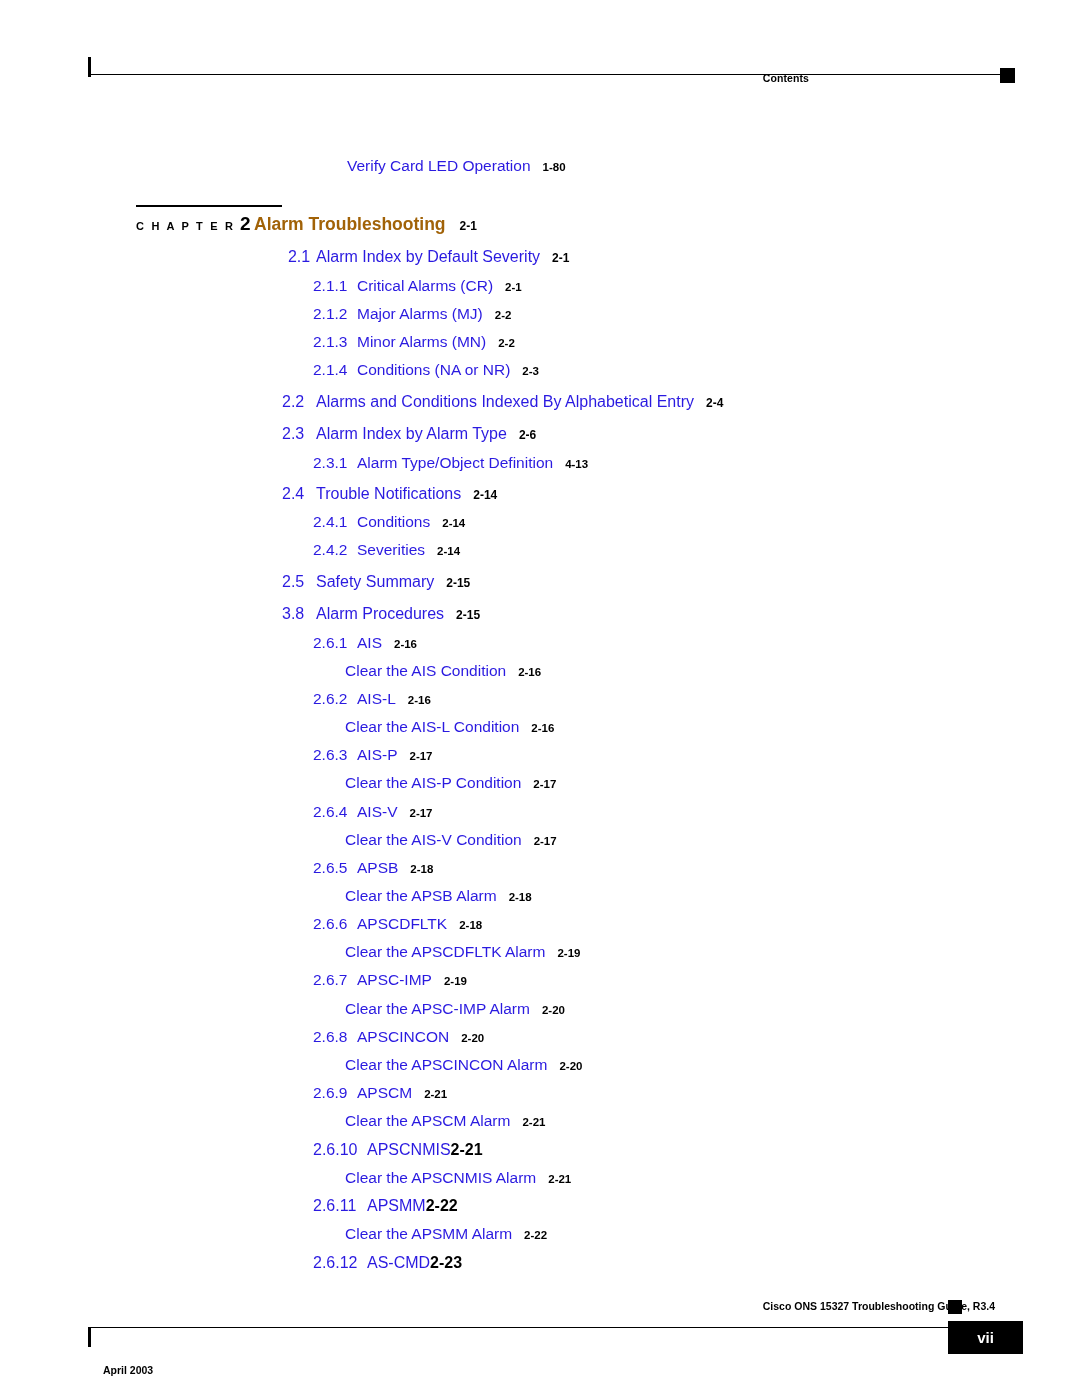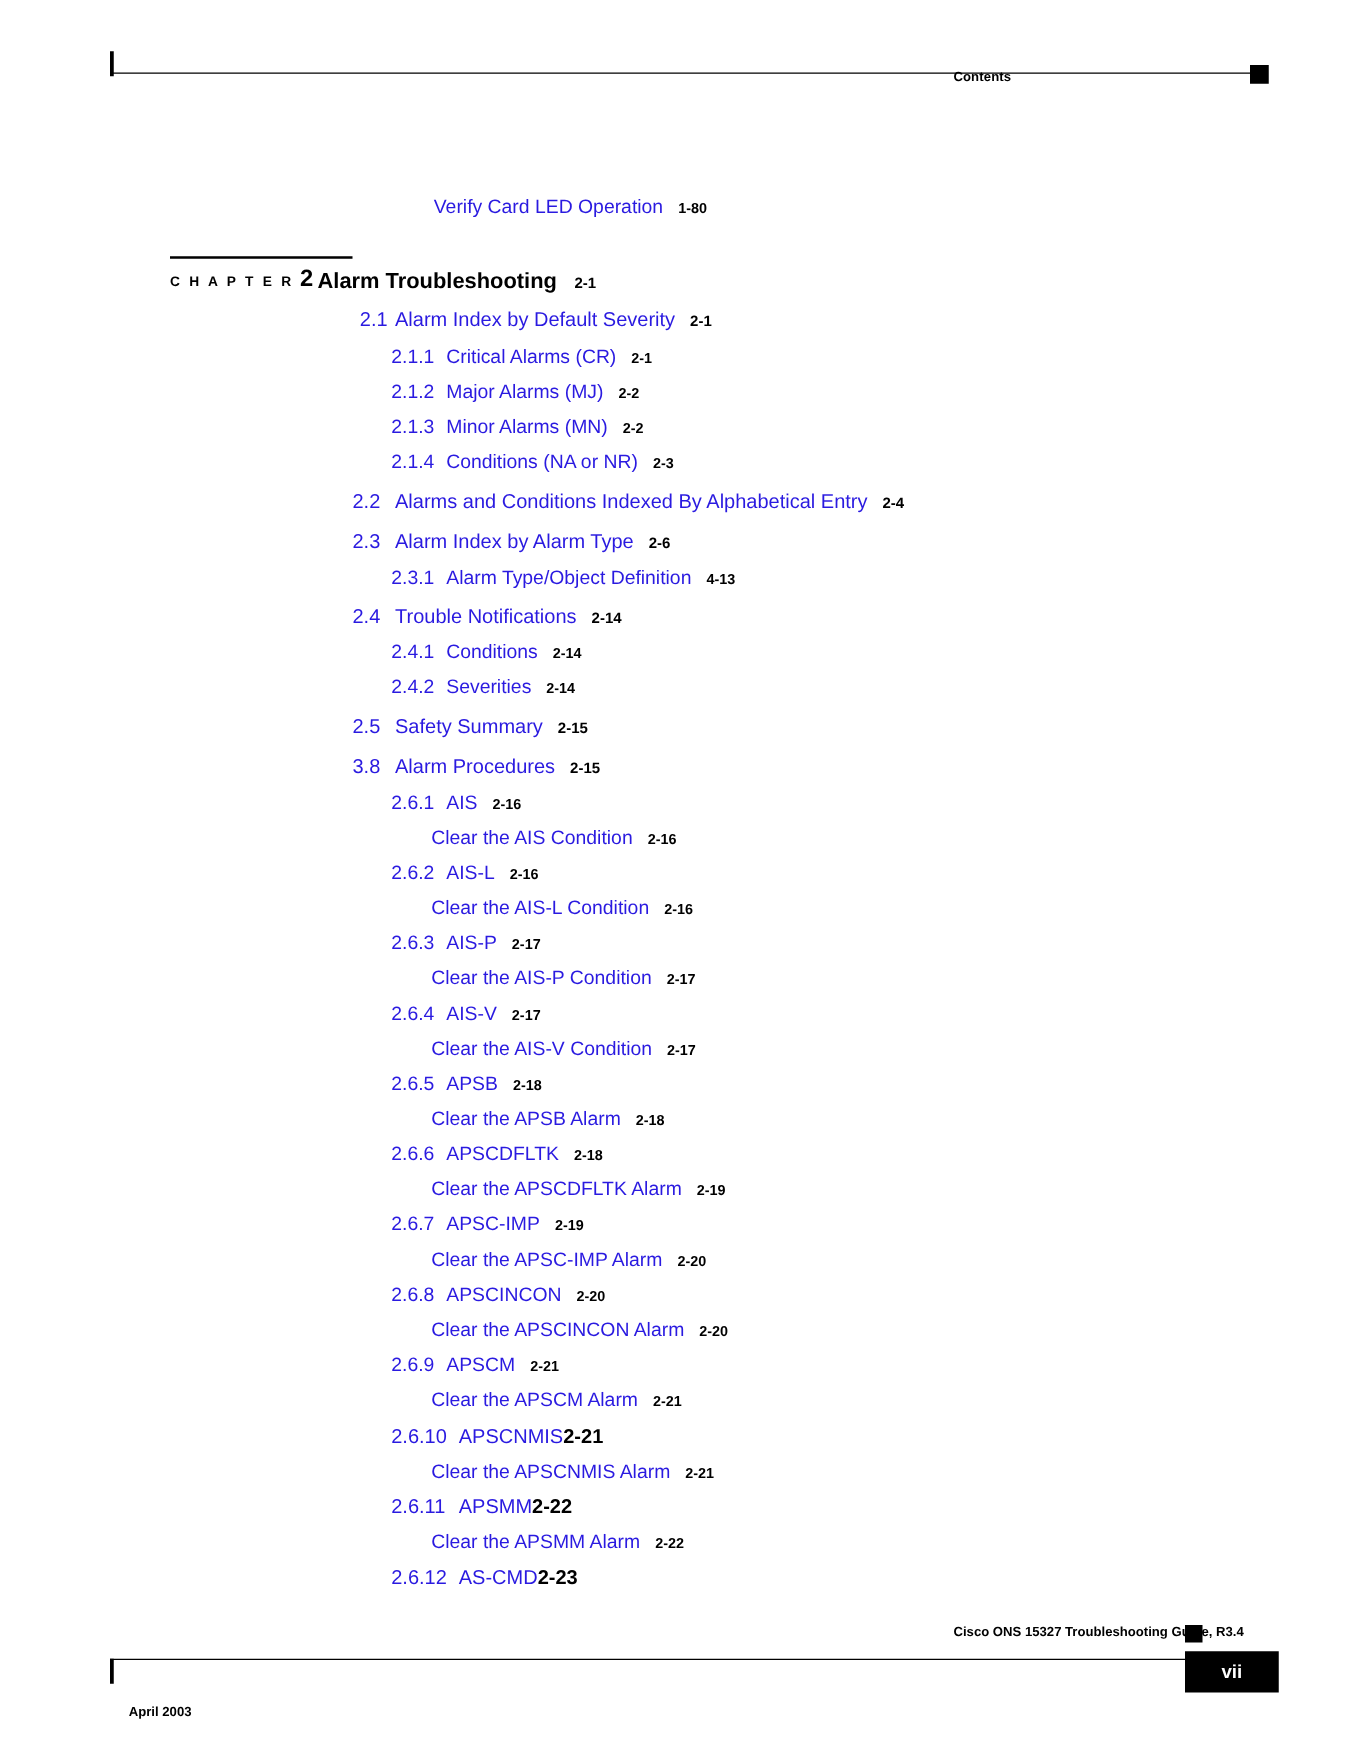--- a/index.html
+++ b/index.html
@@ -19,21 +19,21 @@
 
   .page {
     position: absolute;
     inset: 0;
   }
 
   
   .header {
     position: absolute;
     left: 0;
-    top: 0;
+    top: 16px;
     width: 889px;
     height: 90px;
   }
   .header-rule {
     position: absolute;
     left: 88px;
     top: 58px;
     width: 912px;
     height: 1px;
     background: #000000;
@@ -121,21 +121,21 @@
     display: inline-block;
     color: #000000;
     font-weight: bold;
     vertical-align: baseline;
   }
 
   
   .lvl-chap .toc-title {
     font-size: 17.5px;
     font-weight: bold;
-    color: #000000;
+    color: #a16207;
   }
   .lvl-chap .toc-page {
     font-size: 12px;
     margin-left: 14px;
   }
 
   
   .lvl-1 {
     font-size: 16px;
   }

